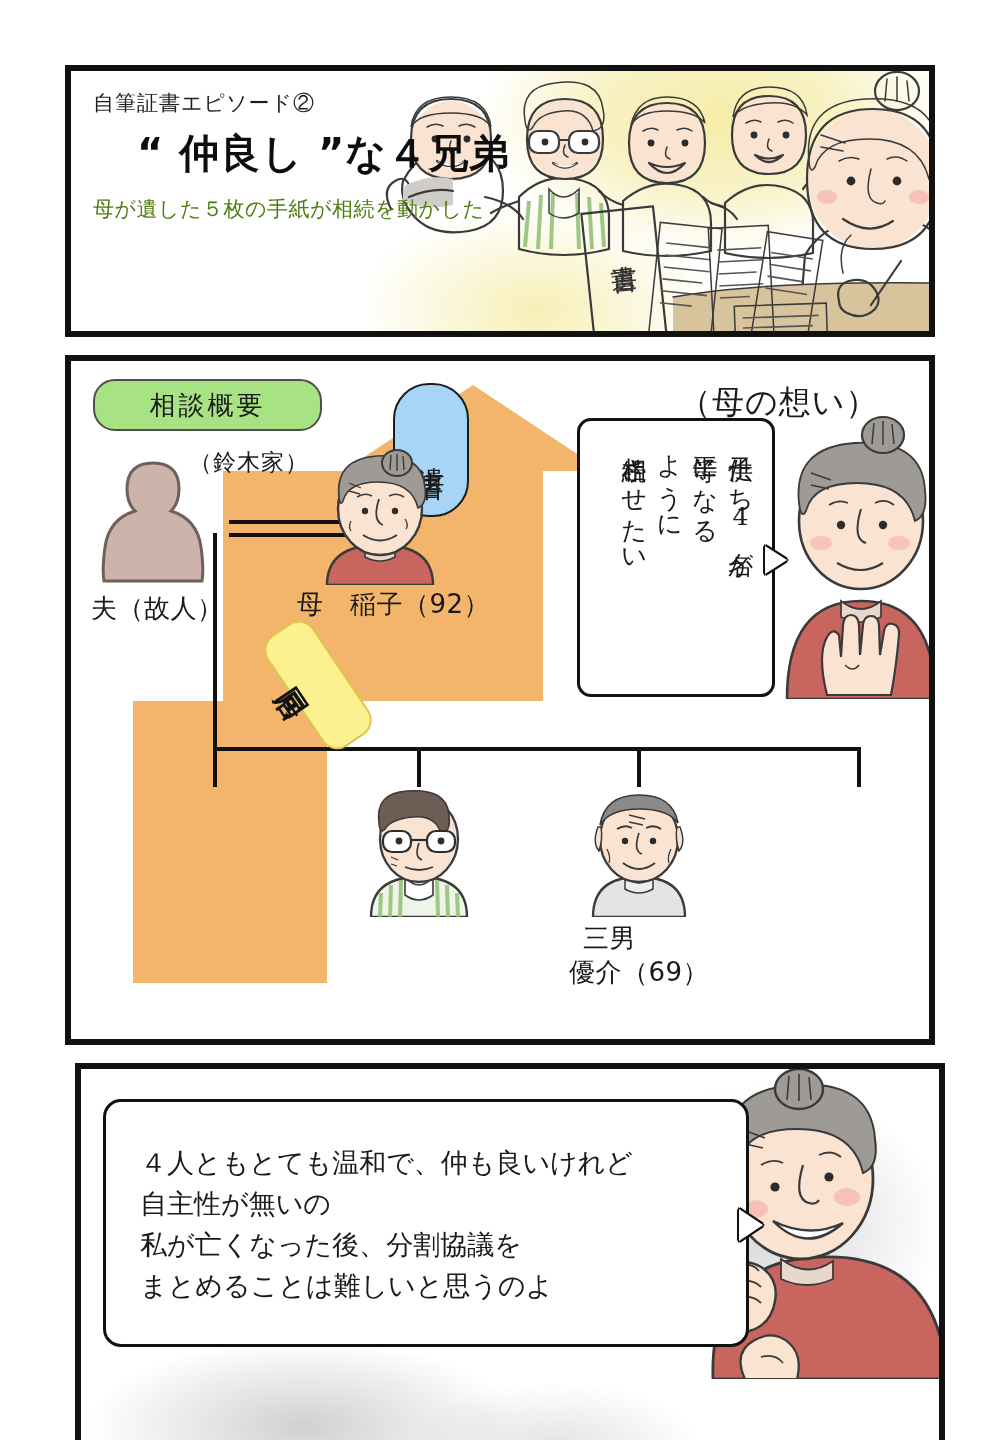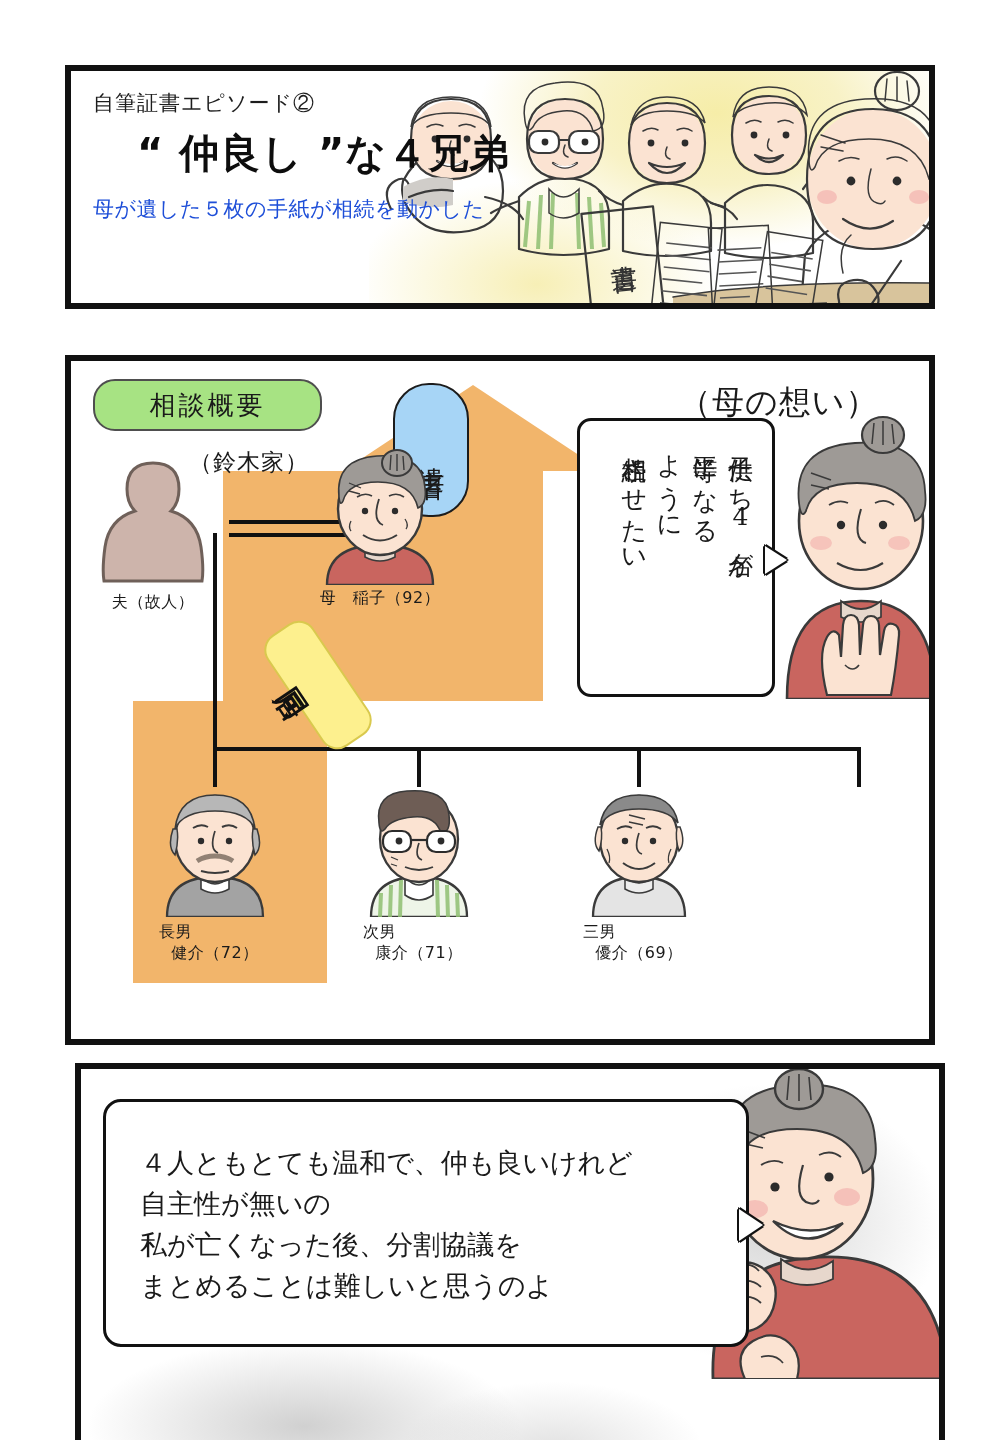--- a/index.html
+++ b/index.html
@@ -5,30 +5,30 @@
   html,body{margin:0;padding:0;background:#ffffff;}
   body{width:1002px;height:1440px;position:relative;overflow:hidden;
        font-family:"DejaVu Sans","Liberation Sans",sans-serif;color:#1a1a1a;}
 
   .page{position:absolute;inset:0;background:#fff;}
 
   
   .panel{position:absolute;background:#fff;border:6px solid #111;box-sizing:border-box;overflow:hidden;}
 
   
-  #header-panel{left:65px;top:65px;width:870px;height:244px;}
+  #header-panel{left:65px;top:65px;width:870px;height:272px;}
   .hdr-glow{position:absolute;right:0;top:0;width:560px;height:100%;
     background:
       radial-gradient(ellipse 330px 190px at 62% 18%, #f6eda8 0%, #f8f2c6 38%, rgba(255,255,255,0) 72%),
       radial-gradient(ellipse 260px 150px at 30% 92%, #f7efb6 0%, rgba(255,255,255,0) 70%);
   }
   .hdr-text{position:absolute;left:22px;top:18px;width:520px;}
   .hdr-eyebrow{font-family:"DejaVu Serif","Liberation Serif",serif;font-size:21px;letter-spacing:1px;color:#1d1d1d;}
   .hdr-title{font-size:40px;font-weight:700;line-height:1.24;letter-spacing:1px;margin-top:12px;color:#0d0d0d;margin-left:44px;}
-  .hdr-sub{font-size:21px;margin-top:16px;letter-spacing:.5px;color:#1d4ed8;}
+  .hdr-sub{font-size:21px;margin-top:16px;letter-spacing:.5px;color:#4d7c0f;}
 
   
   #main-panel{left:65px;top:355px;width:870px;height:690px;}
 
   .badge-green{position:absolute;left:22px;top:18px;width:225px;height:48px;
     background:#a7e383;border:2px solid #4e4e4e;border-radius:22px;
     display:flex;align-items:center;justify-content:center;font-size:26px;letter-spacing:3px;}
 
   .label-house{position:absolute;left:118px;top:86px;font-size:23px;letter-spacing:1px;}
 
@@ -40,21 +40,21 @@
   .label-haha{position:absolute;left:608px;top:20px;font-size:32px;letter-spacing:1px;}
 
   
   .arrow-wrap{position:absolute;left:0;top:0;width:100%;height:100%;pointer-events:none;}
 
   
   .ln{position:absolute;background:#111;}
 
   
   .person{position:absolute;text-align:center;}
-  .p-cap{font-size:16px;line-height:1.32;letter-spacing:.5px;white-space:nowrap;}
+  .p-cap{font-size:26px;line-height:1.32;letter-spacing:.5px;white-space:nowrap;}
   .p-cap .nm{display:block;}
 
   
   .bubble-think{position:absolute;left:506px;top:57px;width:192px;height:273px;
     background:#fff;border:3px solid #121212;border-radius:14px;}
   .bubble-think .vtext{position:absolute;inset:16px 14px 14px 14px;
     writing-mode:vertical-rl;text-orientation:upright;
     font-family:"DejaVu Serif","Liberation Serif",serif;
     font-size:25px;line-height:1.42;letter-spacing:2px;white-space:pre;}
   .tail-think{position:absolute;left:694px;top:185px;width:0;height:0;
@@ -324,39 +324,20 @@
       <path d="M40 64 l20 7 M40 76 l18 4" stroke="#3a3a3a" stroke-width="1.5" fill="none"></path>
 
       <g>
         <path d="M56 286 q-10 -40 0 -58 q6 -10 12 -2 l2 22 l2 -32 q1 -10 8 -10 q7 0 8 10 l1 30 l3 -30 q1 -9 8 -9 q7 0 8 9 l1 30 l4 -24 q2 -9 9 -7 q7 2 6 11 q-3 34 -8 60z" fill="#fbe3d2" stroke="#3a3a3a" stroke-width="2.2"></path>
         <path d="M74 256 q8 8 14 0" stroke="#3a3a3a" stroke-width="1.6" fill="none"></path>
       </g>
     </svg>
 
     <div class="tag-dokyo">同居</div>
 
-    <div class="person" style="left:68px;top:424px;width:152px;">
-      <svg width="124" height="132" viewBox="0 0 124 132" style="display:block;margin:0 auto;">
-        <path d="M14 132 q0 -40 48 -40 q48 0 48 40z" fill="#a3a3a3" stroke="#3a3a3a" stroke-width="2.3"></path>
-        <path d="M48 92 q14 14 28 0 l0 12 q-14 8 -28 0z" fill="#fff" stroke="#3a3a3a" stroke-width="1.6"></path>
-        <ellipse cx="62" cy="54" rx="40" ry="43" fill="#fbe3d2" stroke="#3a3a3a" stroke-width="2.3"></ellipse>
-        <path d="M22 44 q4 -34 40 -34 q36 0 40 34 q-8 -18 -40 -18 q-32 0 -40 18z" fill="#b7b7b7" stroke="#3a3a3a" stroke-width="1.6"></path>
-        <path d="M20 44 q-6 18 2 26 q4 -14 2 -26z M104 44 q6 18 -2 26 q-4 -14 -2 -26z" fill="#b7b7b7" stroke="#3a3a3a" stroke-width="1.5"></path>
-        <circle cx="48" cy="56" r="3.2" fill="#2c2c2c"></circle>
-          <circle cx="76" cy="56" r="3.2" fill="#2c2c2c"></circle>
-        <path d="M40 43 q8 -5 15 -1 M69 42 q8 -4 15 1" stroke="#3a3a3a" stroke-width="2" fill="none"></path>
-        <path d="M62 46 q-6 18 3 22" stroke="#3a3a3a" stroke-width="1.7" fill="none"></path>
-        <path d="M44 76 q8 -5 18 -5 q10 0 18 5" stroke="#6e6054" stroke-width="5" fill="none" opacity=".75"></path>
-        <path d="M48 86 q14 4 28 0" stroke="#3a3a3a" stroke-width="1.9" fill="none"></path>
-      </svg>
-      <div class="p-cap" style="margin-top:4px;">
-        <span class="nm" style="display:block;text-align:left;padding-left:20px;">長男</span>
-        <span class="nm">健介（72）</span>
-      </div>
-    </div>
 
     <div class="person" style="left:272px;top:424px;width:152px;">
       <svg width="124" height="132" viewBox="0 0 124 132" style="display:block;margin:0 auto;">
         <path d="M14 132 q0 -40 48 -40 q48 0 48 40z" fill="#eef5e8" stroke="#3a3a3a" stroke-width="2.3"></path>
         <g stroke="#8fbf72" stroke-width="4" opacity=".85">
           <line x1="24" y1="108" x2="23" y2="132"></line>
             <line x1="34" y1="100" x2="33" y2="132"></line>
           <line x1="44" y1="95" x2="43" y2="132"></line>
             <line x1="80" y1="95" x2="81" y2="132"></line>
           <line x1="90" y1="100" x2="91" y2="132"></line>
@@ -369,24 +350,20 @@
           <rect x="26" y="46" width="28" height="21" rx="9"></rect>
           <rect x="70" y="46" width="28" height="21" rx="9"></rect>
           <line x1="54" y1="55" x2="70" y2="55"></line>
         </g>
         <circle cx="42" cy="56" r="3.4" fill="#2c2c2c"></circle>
           <circle cx="84" cy="56" r="3.4" fill="#2c2c2c"></circle>
         <path d="M62 58 q-5 14 3 17" stroke="#3a3a3a" stroke-width="1.7" fill="none"></path>
         <path d="M48 82 q14 6 28 0" stroke="#3a3a3a" stroke-width="1.9" fill="none"></path>
         <path d="M34 72 l7 3 M34 79 l6 2" stroke="#3a3a3a" stroke-width="1.3" fill="none"></path>
       </svg>
-      <div class="p-cap" style="margin-top:4px;">
-        <span class="nm" style="display:block;text-align:left;padding-left:20px;">次男</span>
-        <span class="nm">康介（71）</span>
-      </div>
     </div>
 
     <div class="person" style="left:492px;top:424px;width:152px;">
       <svg width="124" height="132" viewBox="0 0 124 132" style="display:block;margin:0 auto;">
         <path d="M16 132 q0 -40 46 -40 q46 0 46 40z" fill="#e4e4e4" stroke="#3a3a3a" stroke-width="2.3"></path>
         <path d="M48 92 q14 12 28 0 l0 12 q-14 8 -28 0z" fill="#ededed" stroke="#3a3a3a" stroke-width="1.5"></path>
         <ellipse cx="62" cy="54" rx="39" ry="43" fill="#fbe3d2" stroke="#3a3a3a" stroke-width="2.3"></ellipse>
         <path d="M23 40 q5 -30 39 -30 q34 0 39 28 q-10 -14 -39 -14 q-29 0 -39 16z" fill="#8a8a8a" stroke="#3a3a3a" stroke-width="1.6"></path>
         <path d="M21 42 q-6 16 1 24 q4 -12 2 -24z M103 42 q6 16 -1 24 q-4 -12 -2 -24z" fill="#fbe3d2" stroke="#3a3a3a" stroke-width="1.5"></path>
         <circle cx="48" cy="56" r="3.2" fill="#2c2c2c"></circle>

